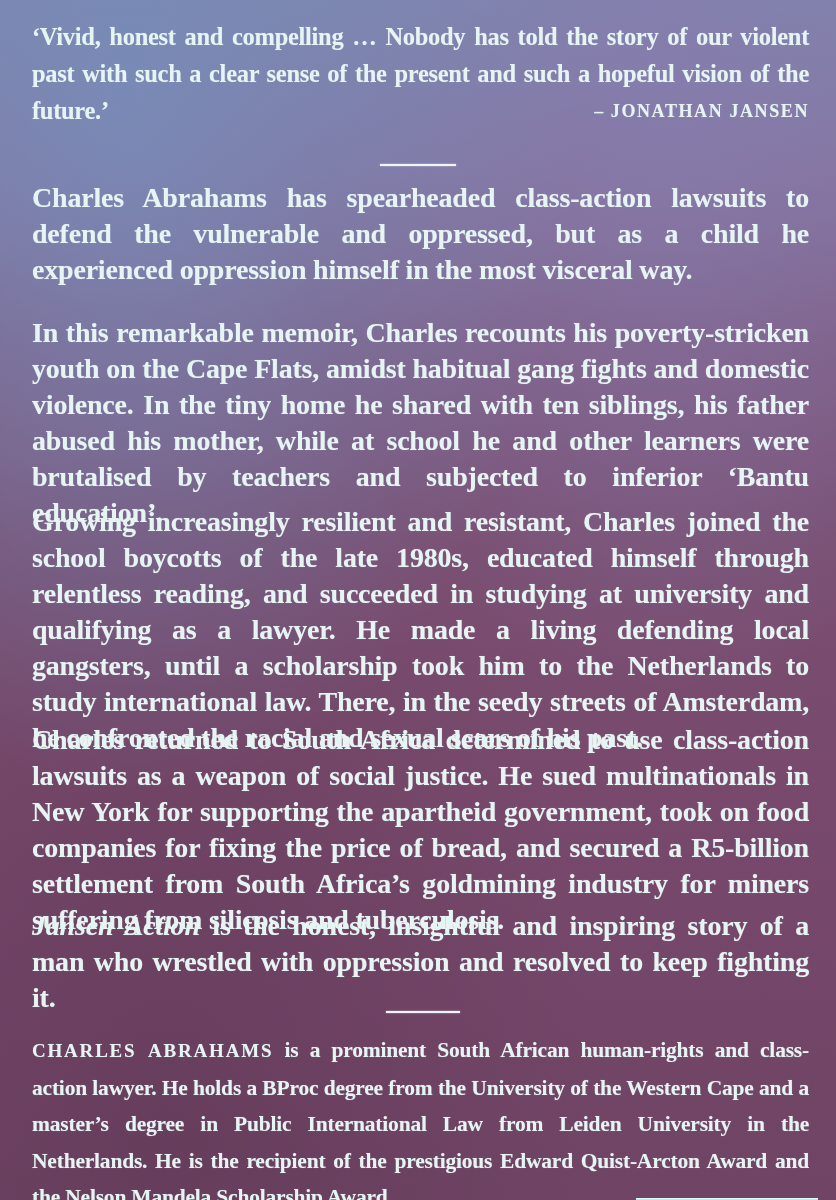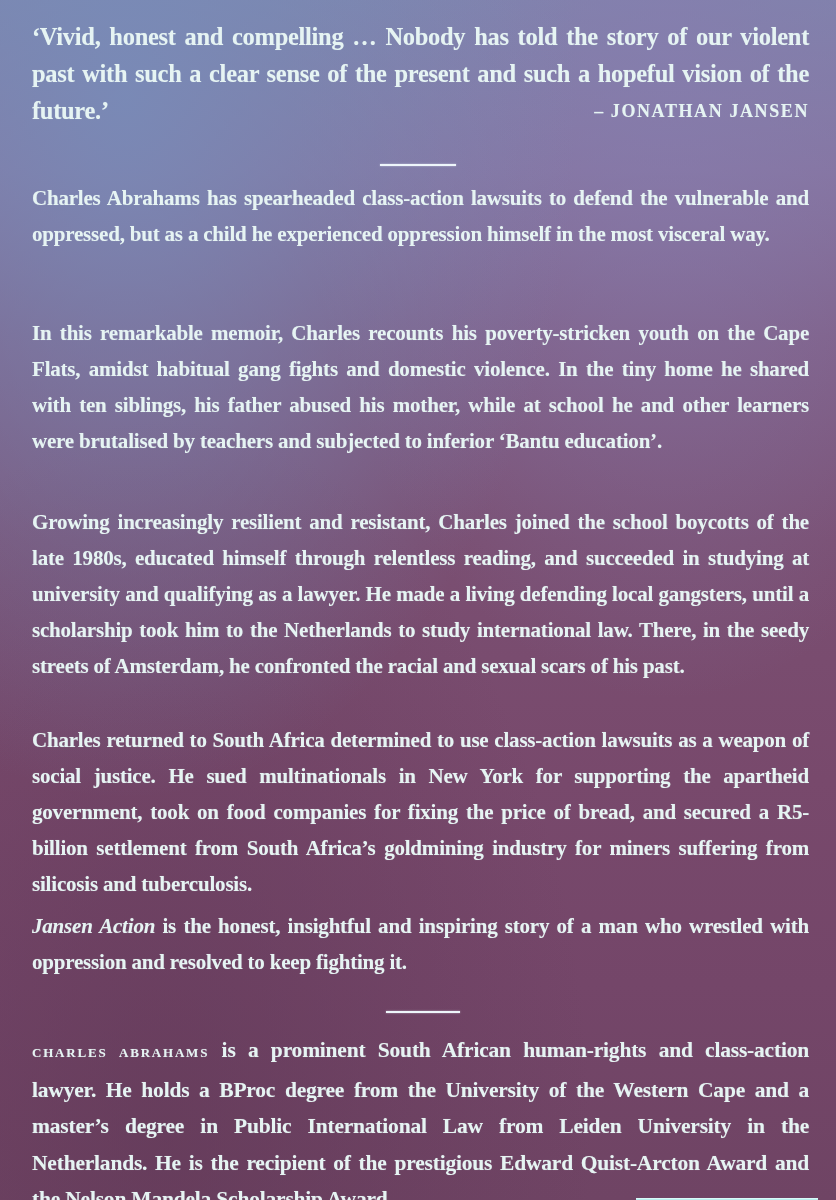--- a/index.html
+++ b/index.html
@@ -21,21 +21,21 @@
   }
   .cover {
     position: absolute;
     left: 0; top: 4px;
     width: 765px; height: 1200px; font-weight: bold;
   }
   .block {
     position: absolute;
     left: 32px;
     width: 777px;
-    font-size: 21px;
+    font-size: 28px;
     line-height: 36px;
     text-align: justify;
     text-align-last: left;
     letter-spacing: -0.2px;
     text-shadow: 0 0 1px rgba(230,250,250,0.35);
   }
   .quote {
     top: 14px;
     font-size: 24.5px;
     line-height: 37px;
@@ -63,21 +63,21 @@
   .p2 { top: 311px; }
   .p3 { top: 500px; }
   .p4 { top: 718px; }
   .p5 { top: 904px; }
   .bio {
     top: 1028px;
     font-size: 21.5px;
     line-height: 36.5px;
   }
   .smallcaps {
-    font-size: 13px;
+    font-size: 19px;
     letter-spacing: 1.8px;
     text-transform: uppercase;
   }
   .italic { font-style: italic; }
   .sticker {
     position: absolute;
     left: 636px;
     top: 1194px;
     width: 182px;
     height: 8px;

